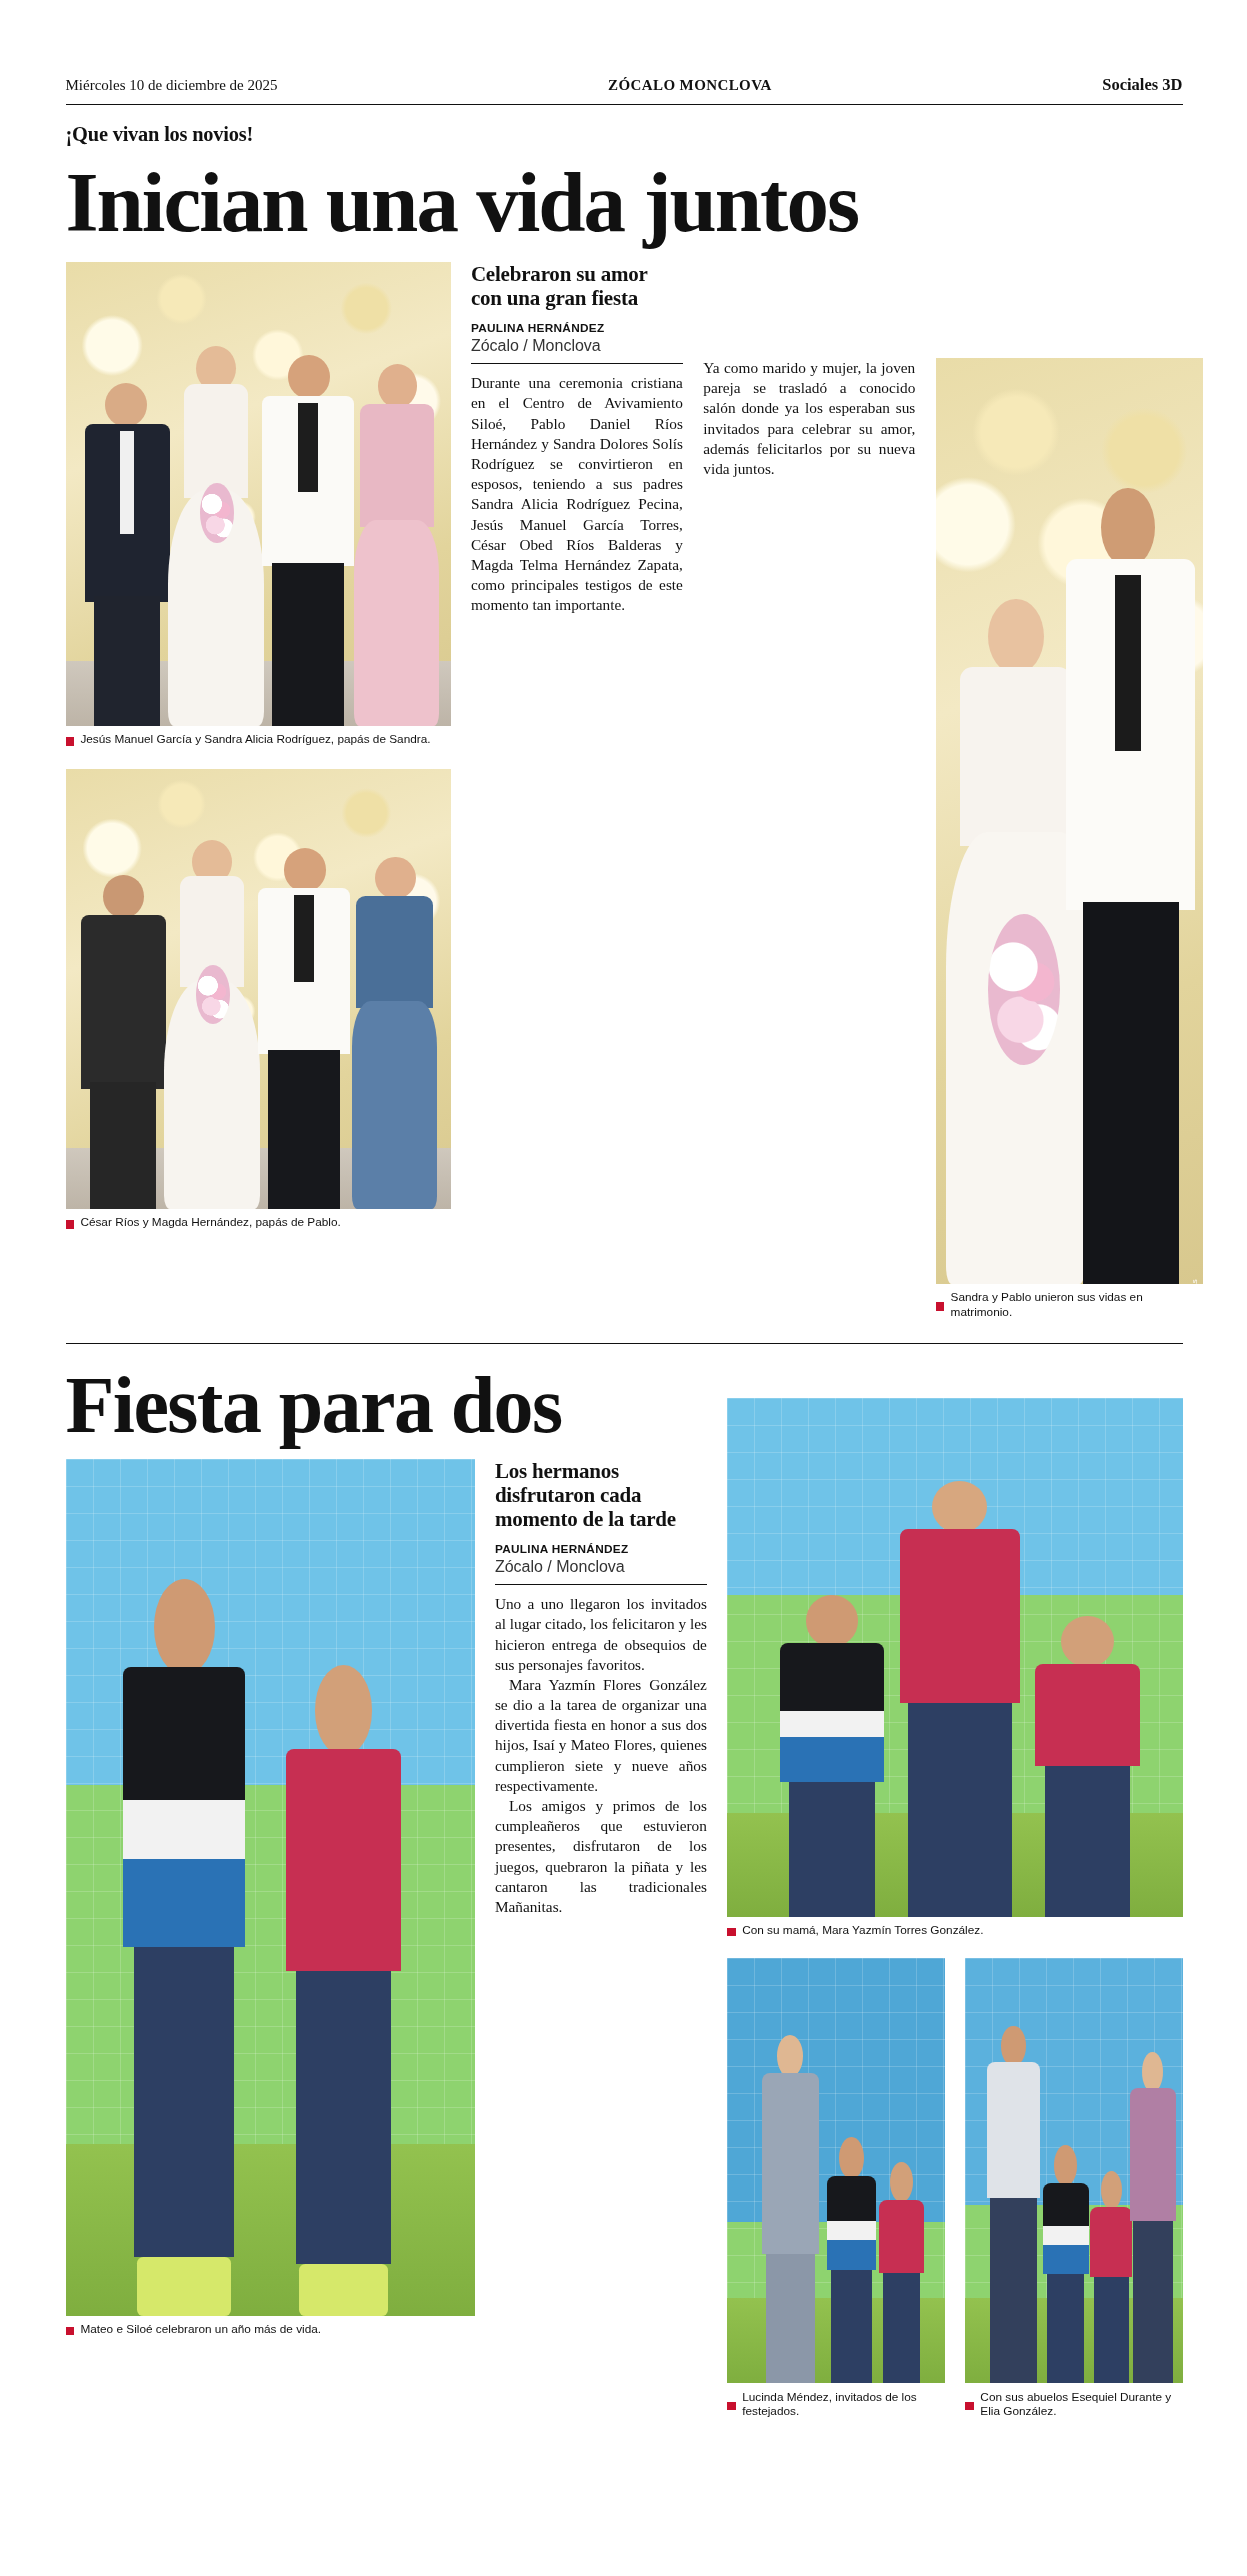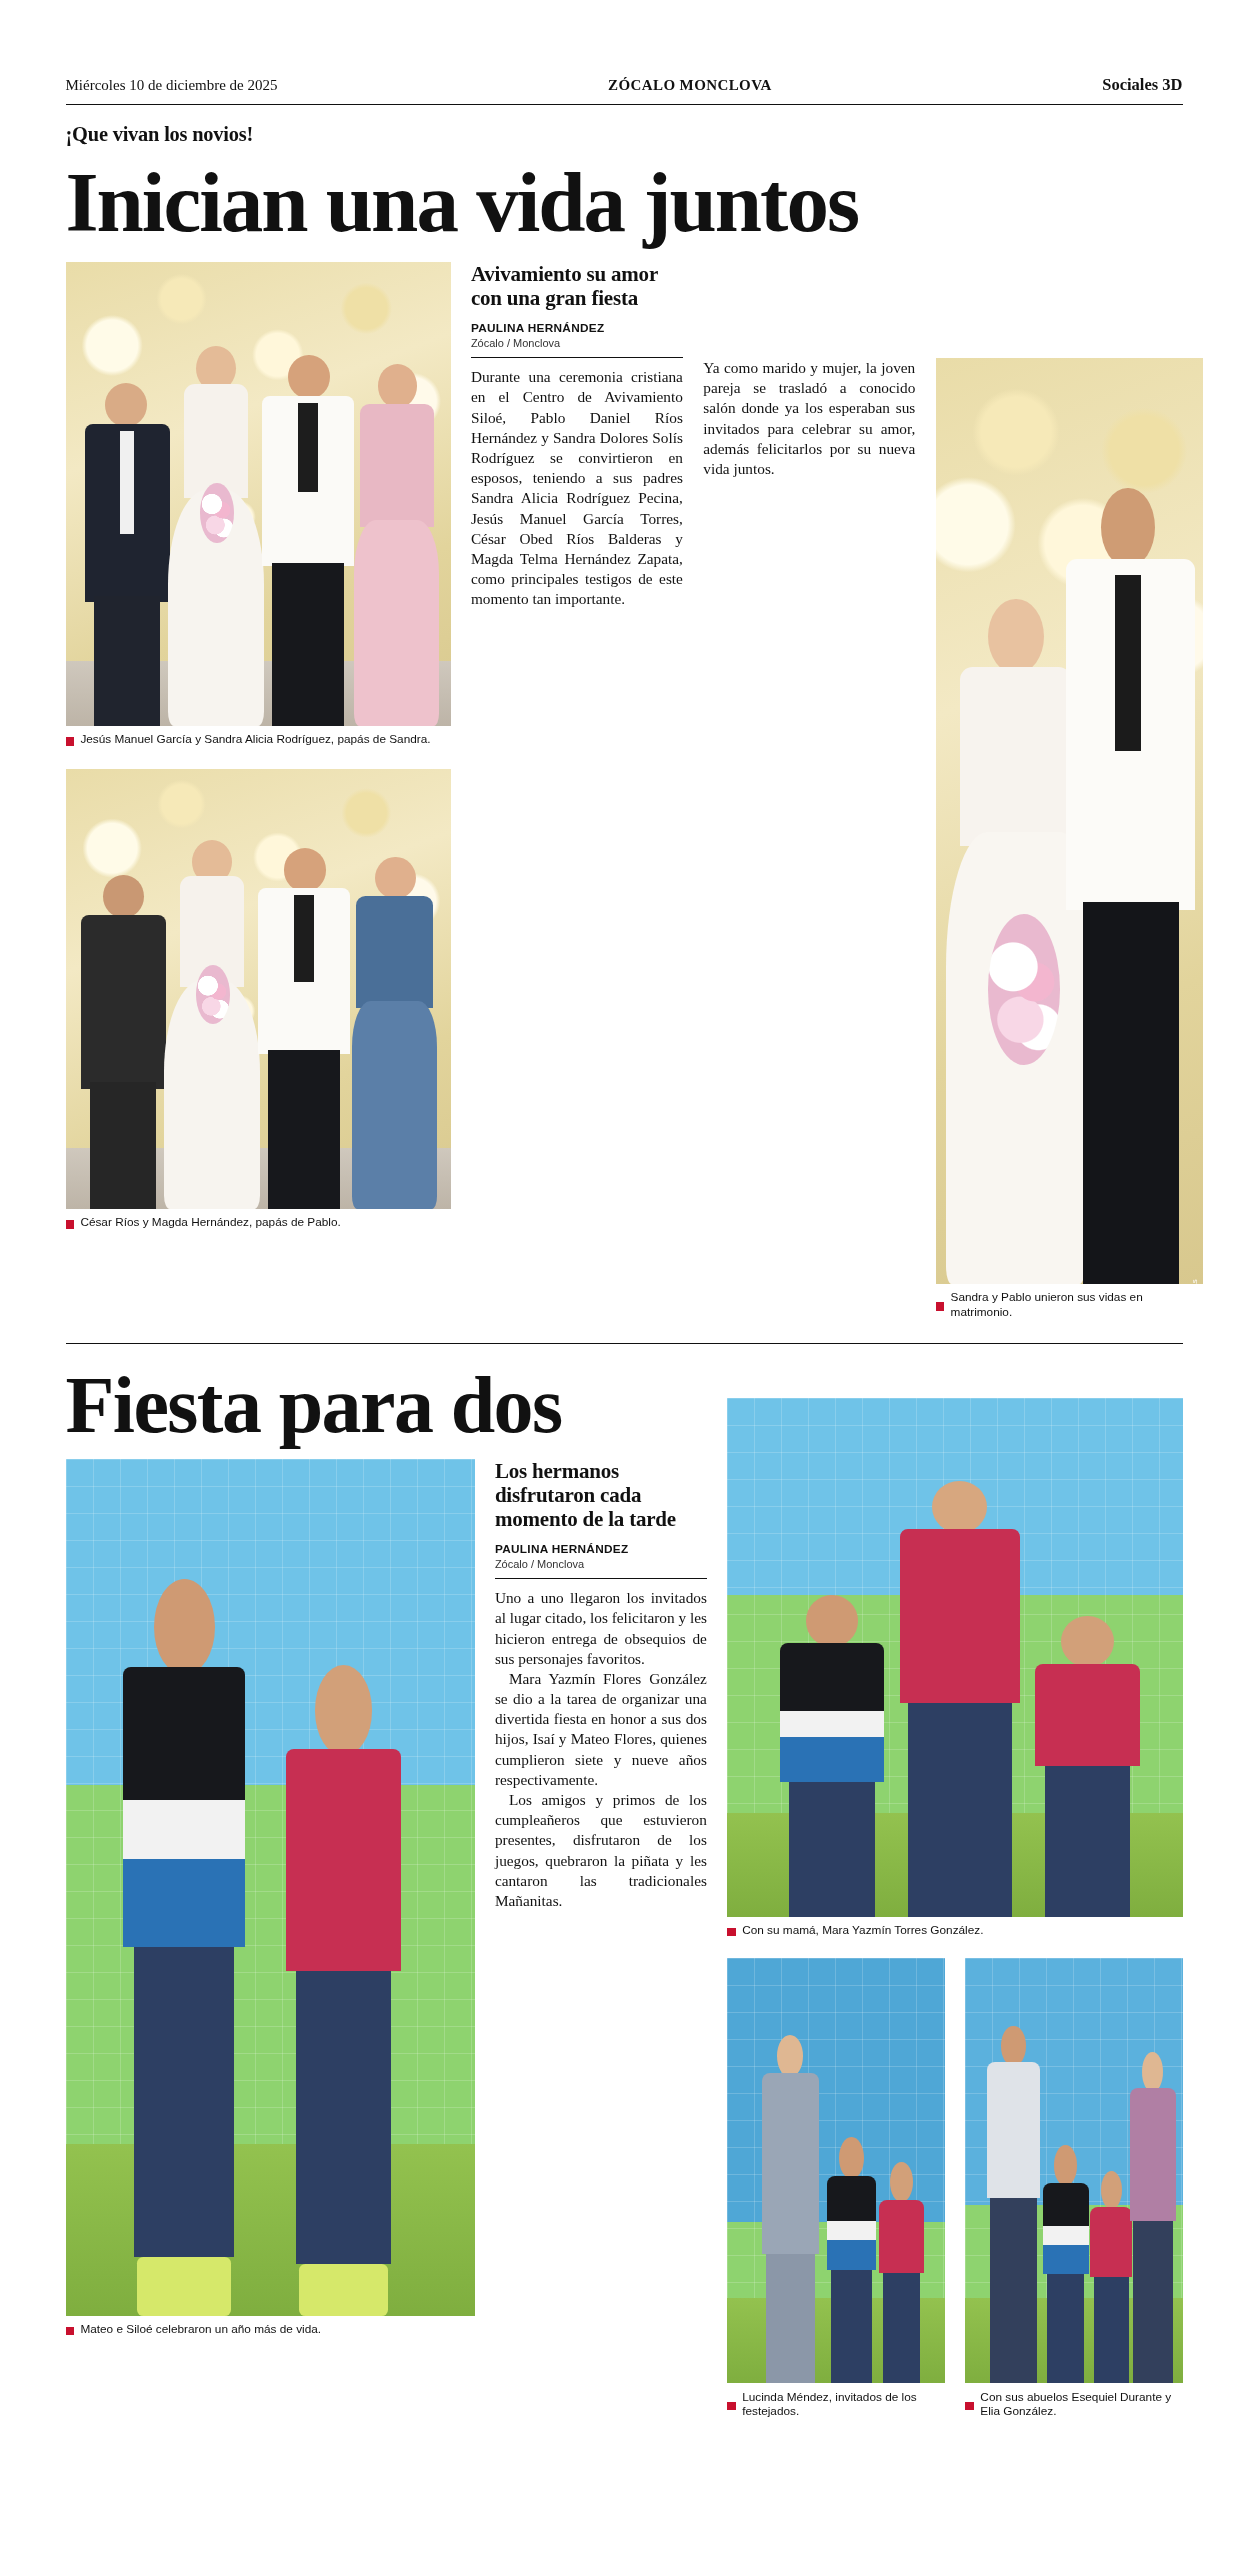--- a/index.html
+++ b/index.html
@@ -100,21 +100,21 @@
   }
   .byline {
     font-family: "Liberation Sans", sans-serif;
     font-size: 11.8px;
     font-weight: bold;
     letter-spacing: 0.3px;
     margin-top: 3.1px;
   }
   .byline-sub {
     font-family: "Liberation Sans", sans-serif;
-    font-size: 11px;
+    font-size: 16px;
     color: #333;
     margin-top: 1.6px;
     margin-bottom: 7.9px;
   }
   .byline-rule {
     border-top: 0.8px solid #111;
     margin: 7.9px 0 9.4px 0;
   }
   .body-col p {
     margin: 0;
@@ -298,21 +298,21 @@
             <div class="legs" style="left:6%;top:41%;width:88%;height:59%;background:#5b7fa8;border-radius:22% 22% 6% 6%"></div>
           </div>
         </div>
         <div class="caption">
           <span class="sq"></span>
           <span>César Ríos y Magda Hernández, papás de Pablo.</span>
         </div>
       </div>
 
       <div class="body-col">
-        <div class="subhead">Avivamiento su amor con una gran fiesta</div>
+        <div class="subhead">Celebraron su amor con una gran fiesta</div>
         <div class="byline">PAULINA HERNÁNDEZ</div>
         <div class="byline-sub">Zócalo / Monclova</div>
         <div class="byline-rule"></div>
         <p>Durante una ceremonia cristiana en el Centro de Avivamiento Siloé, Pablo Daniel Ríos Hernández y Sandra Dolores Solís Rodríguez se convirtieron en esposos, teniendo a sus padres Sandra Alicia Rodríguez Pecina, Jesús Manuel García Torres, César Obed Ríos Balderas y Magda Telma Hernández Zapata, como principales testigos de este momento tan importante.</p>
       </div>
 
       <div class="body-col" style="padding-top:96px">
         <p>Ya como marido y mujer, la joven pareja se trasladó a conocido salón donde ya los esperaban sus invitados para celebrar su amor, además felicitarlos por su nueva vida juntos.</p>
       </div>
 

